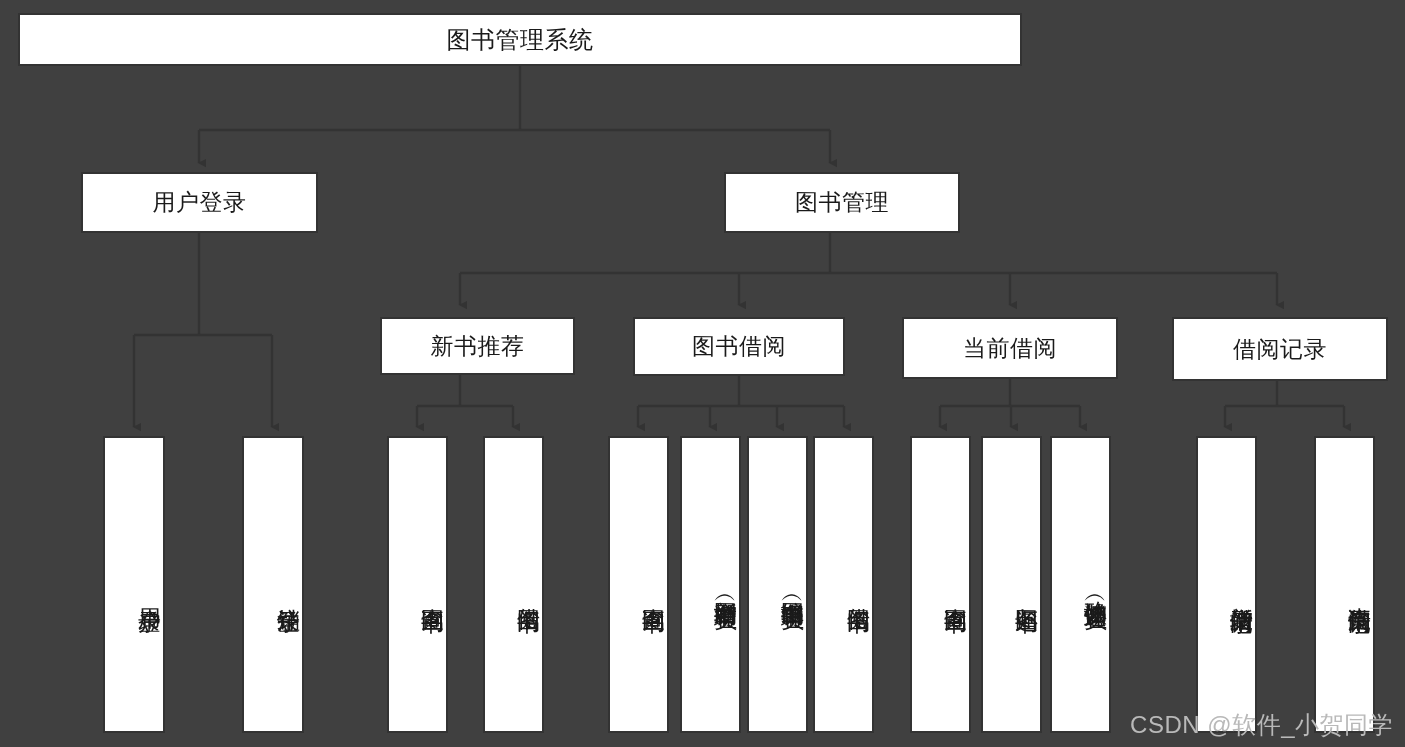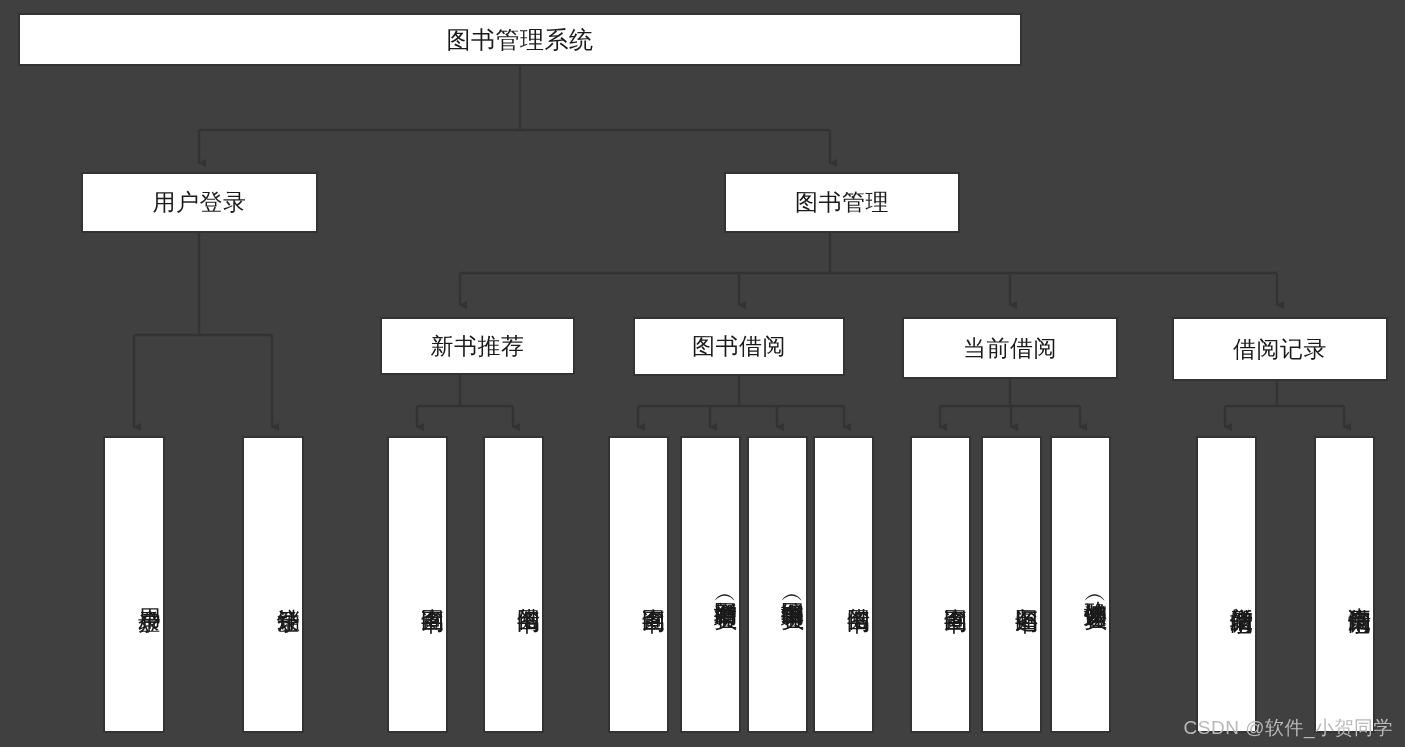--- a/index.html
+++ b/index.html
@@ -58,21 +58,21 @@
     text-orientation: upright;
     white-space: nowrap;
   }
   #root-node {
     font-size: 24px;
   }
   .watermark {
     position: absolute;
     right: 12px;
     bottom: 6px;
-    font-size: 19px;
+    font-size: 24px;
     color: #b9b9b9;
     white-space: nowrap;
     letter-spacing: 0.5px;
   }
 </style>
 </head>
 <body>
 
 <div id="canvas">
 

